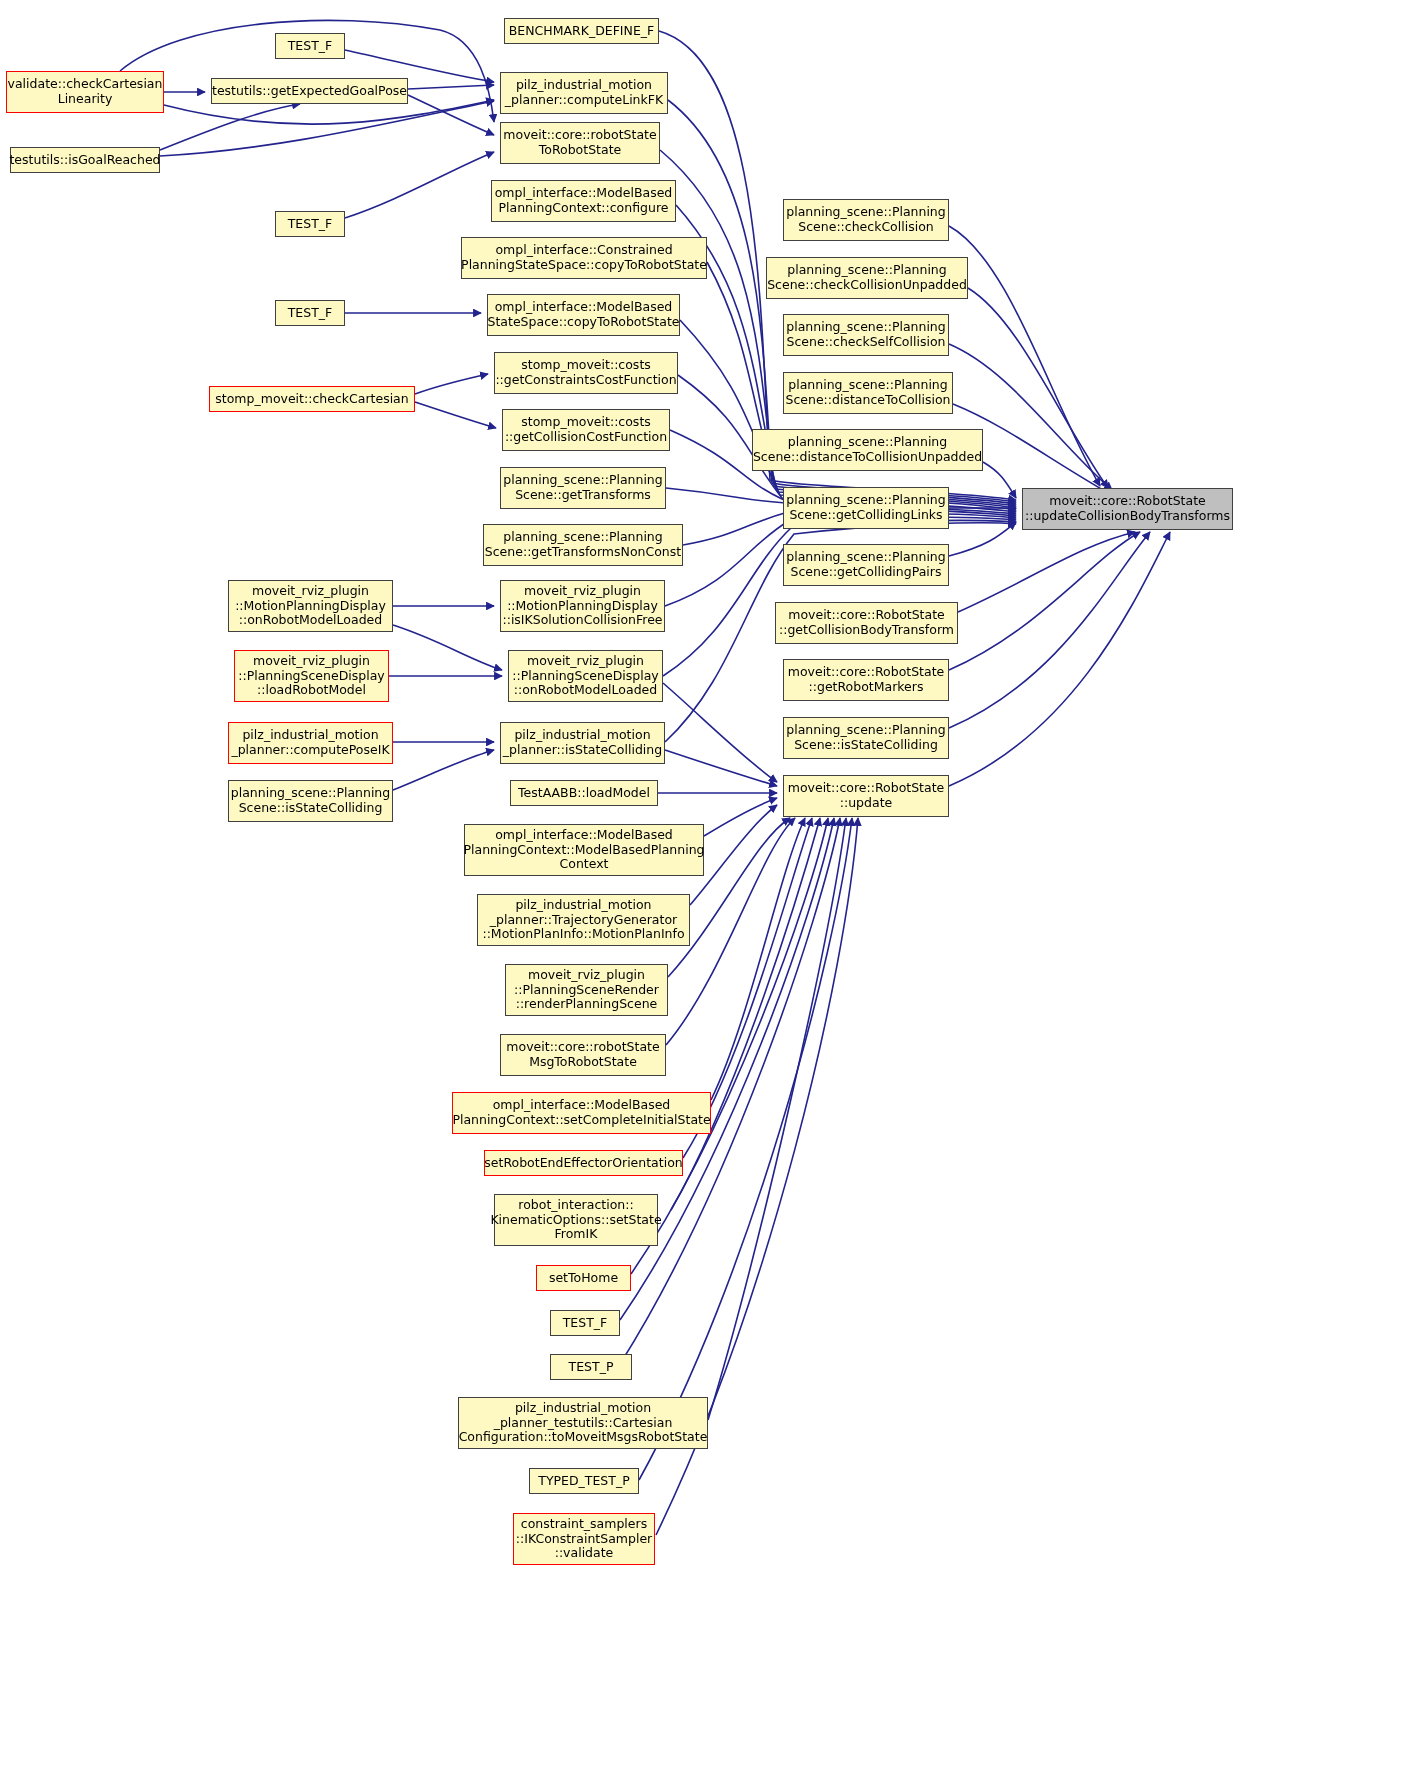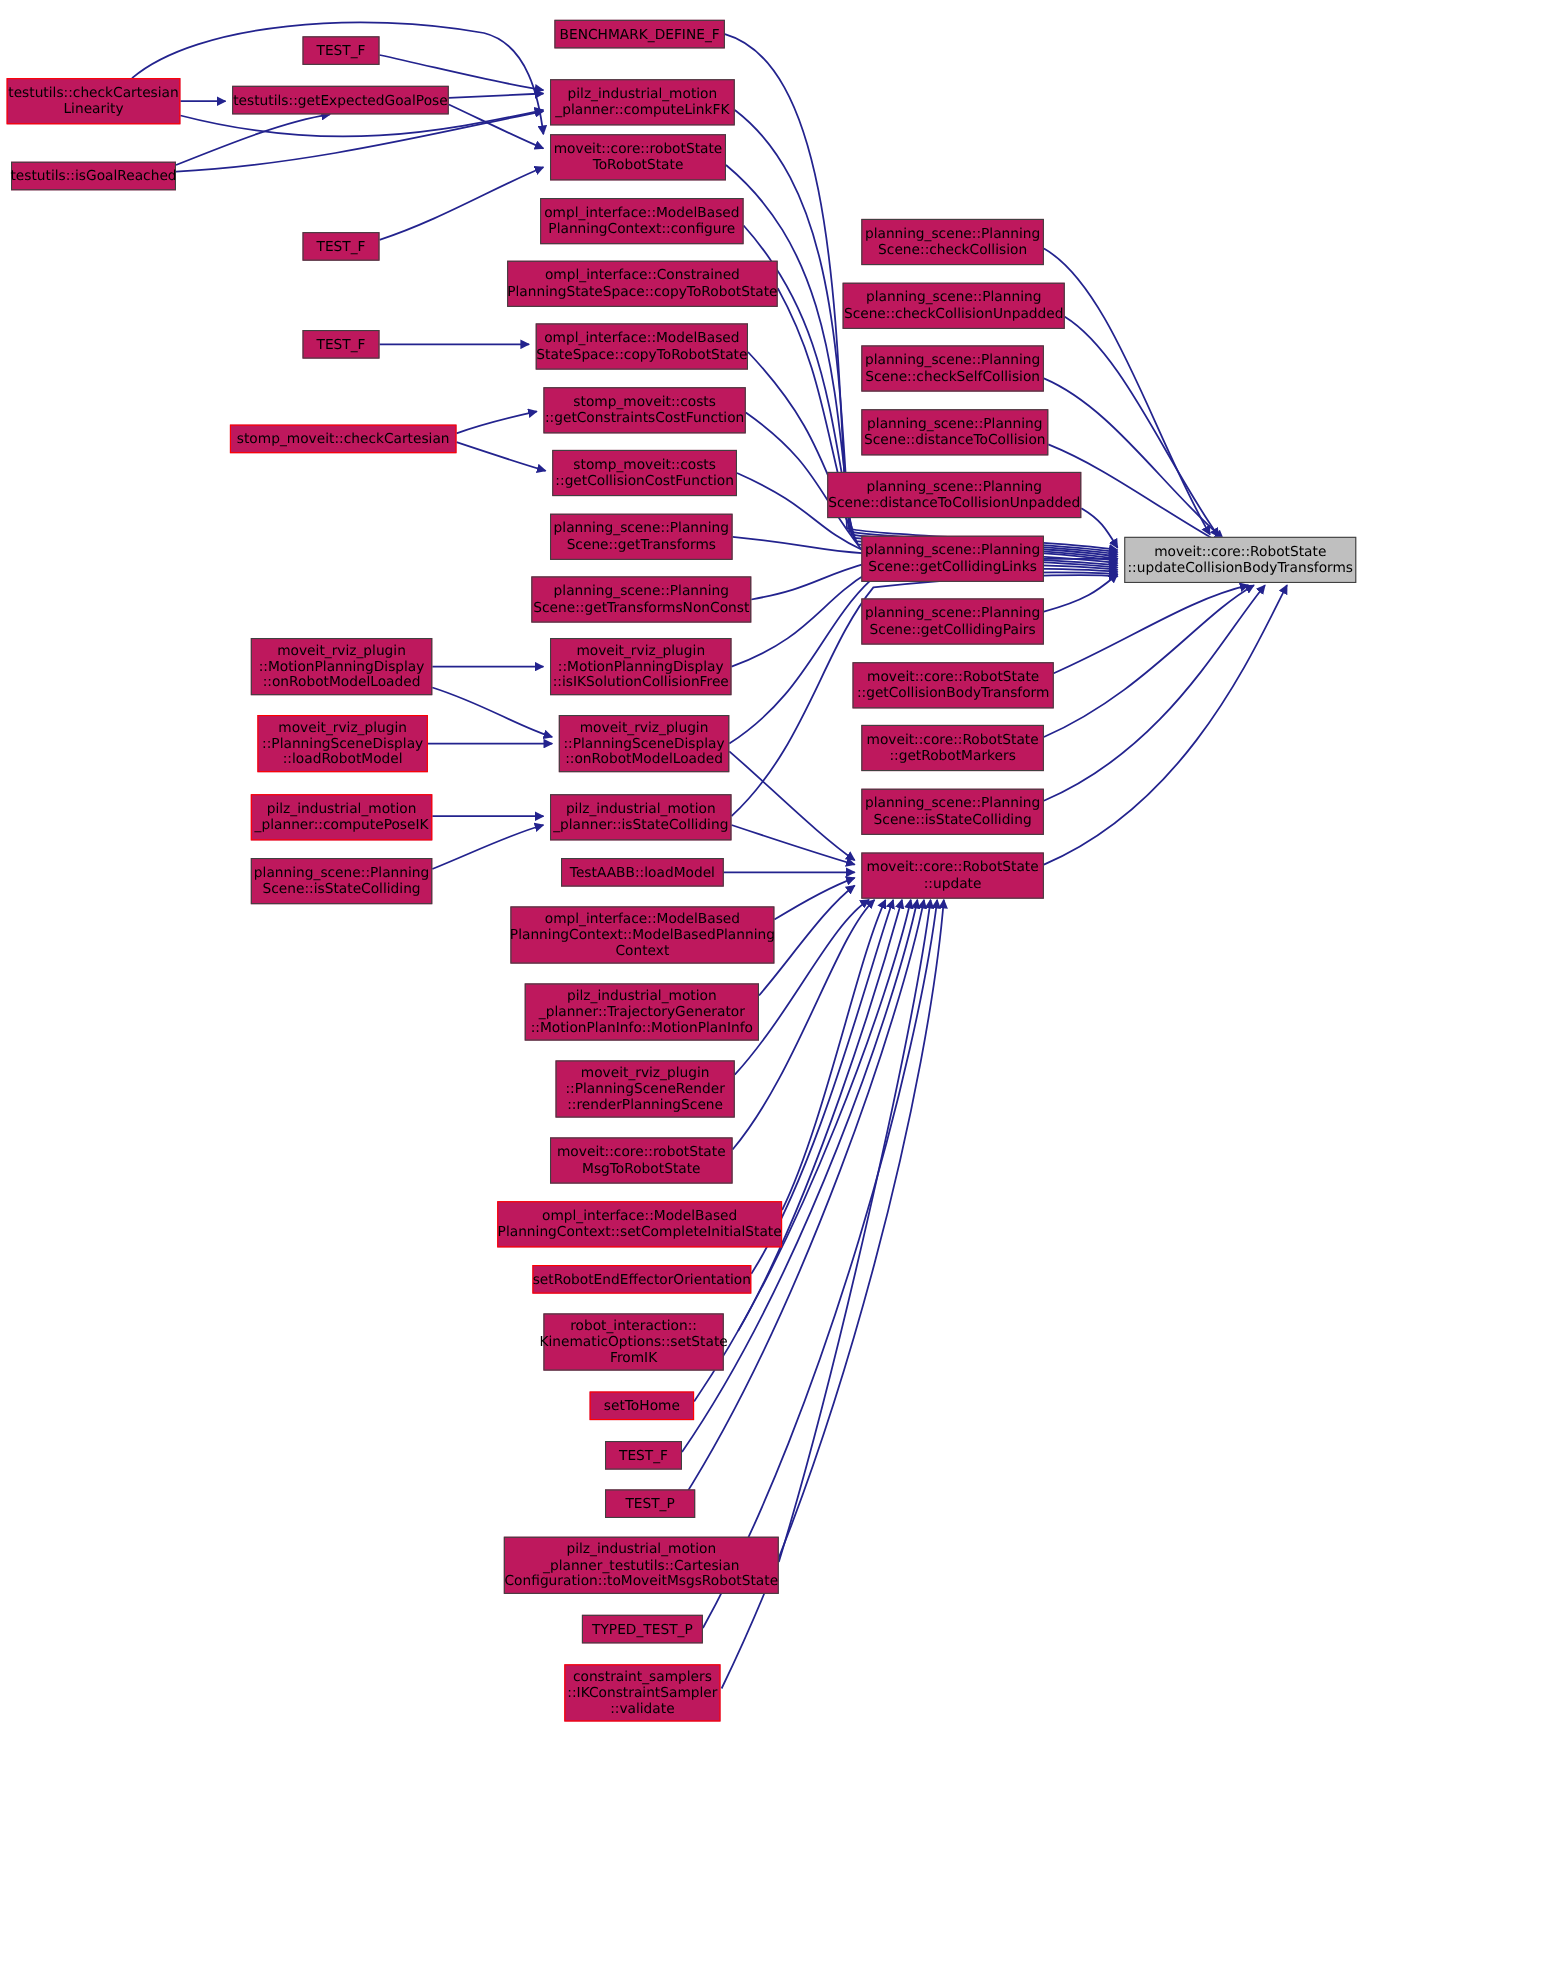--- a/index.html
+++ b/index.html
@@ -24,21 +24,21 @@
     pointer-events: none;
   }
   .node {
     position: absolute;
     box-sizing: border-box;
     display: flex;
     align-items: center;
     justify-content: center;
     text-align: center;
     border: 1px solid #404040;
-    background: #be185d;
+    background: #fef9c3;
     color: #000000;
     font-size: 12.5px;
     line-height: 1.18;
     padding: 1px 3px;
     white-space: pre-line;
     z-index: 5;
   }
   .node.red {
     border-color: #ff0000;
   }
@@ -111,21 +111,21 @@
         <path d="M671,1210 C740,1090 800,890 820,818" fill="none" stroke="#23238e" stroke-width="1.6" marker-end="url(#arrow)"></path>
         <path d="M631,1274 C730,1130 810,900 828,818" fill="none" stroke="#23238e" stroke-width="1.6" marker-end="url(#arrow)"></path>
         <path d="M620,1320 C730,1160 815,910 834,818" fill="none" stroke="#23238e" stroke-width="1.6" marker-end="url(#arrow)"></path>
         <path d="M620,1364 C730,1190 820,920 840,818" fill="none" stroke="#23238e" stroke-width="1.6" marker-end="url(#arrow)"></path>
         <path d="M708,1420 C760,1250 830,940 846,818" fill="none" stroke="#23238e" stroke-width="1.6" marker-end="url(#arrow)"></path>
         <path d="M639,1480 C750,1280 835,960 852,818" fill="none" stroke="#23238e" stroke-width="1.6" marker-end="url(#arrow)"></path>
         <path d="M656,1535 C770,1300 845,980 858,818" fill="none" stroke="#23238e" stroke-width="1.6" marker-end="url(#arrow)"></path>
       </g>
   </svg>
   <div id="node-layer">
-      <div class="node red" style="left: 6px; top: 71px; width: 158px; height: 42px;">testutils::checkCartesian
+      <div class="node red" style="left: 6px; top: 71px; width: 158px; height: 42px;">validate::checkCartesian
 Linearity</div>
       <div class="node" style="left: 211px; top: 78px; width: 197px; height: 26px;">testutils::getExpectedGoalPose</div>
       <div class="node" style="left: 10px; top: 147px; width: 150px; height: 26px;">testutils::isGoalReached</div>
       <div class="node" style="left: 275px; top: 33px; width: 70px; height: 26px;">TEST_F</div>
       <div class="node" style="left: 504px; top: 18px; width: 155px; height: 26px;">BENCHMARK_DEFINE_F</div>
       <div class="node" style="left: 500px; top: 72px; width: 168px; height: 42px;">pilz_industrial_motion
 _planner::computeLinkFK</div>
       <div class="node" style="left: 500px; top: 122px; width: 160px; height: 42px;">moveit::core::robotState
 ToRobotState</div>
       <div class="node" style="left: 275px; top: 211px; width: 70px; height: 26px;">TEST_F</div>

